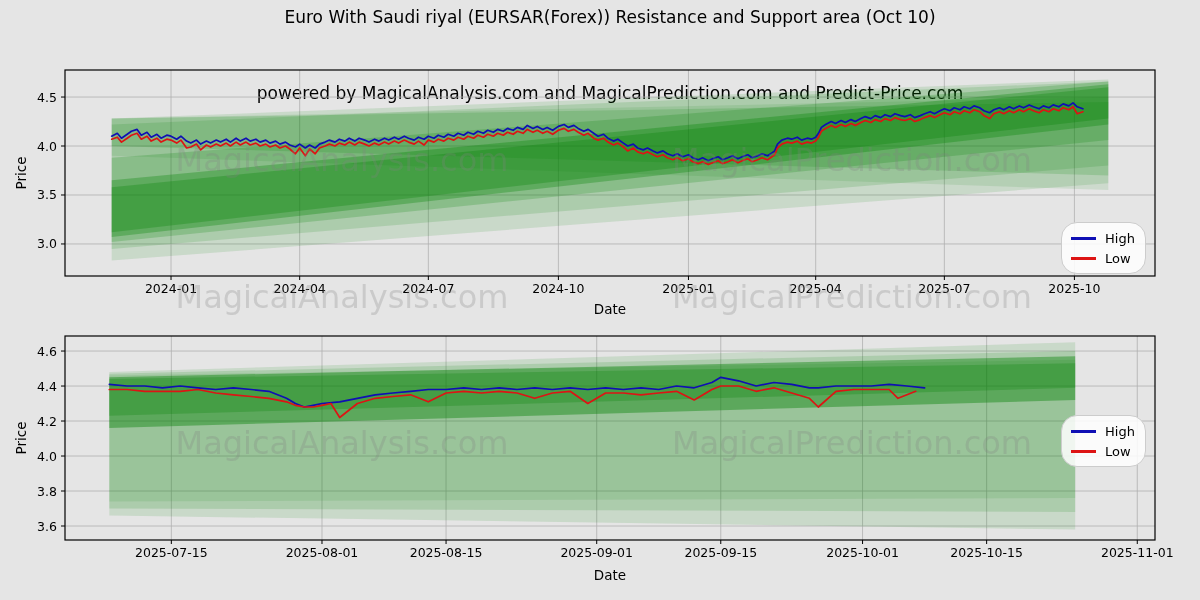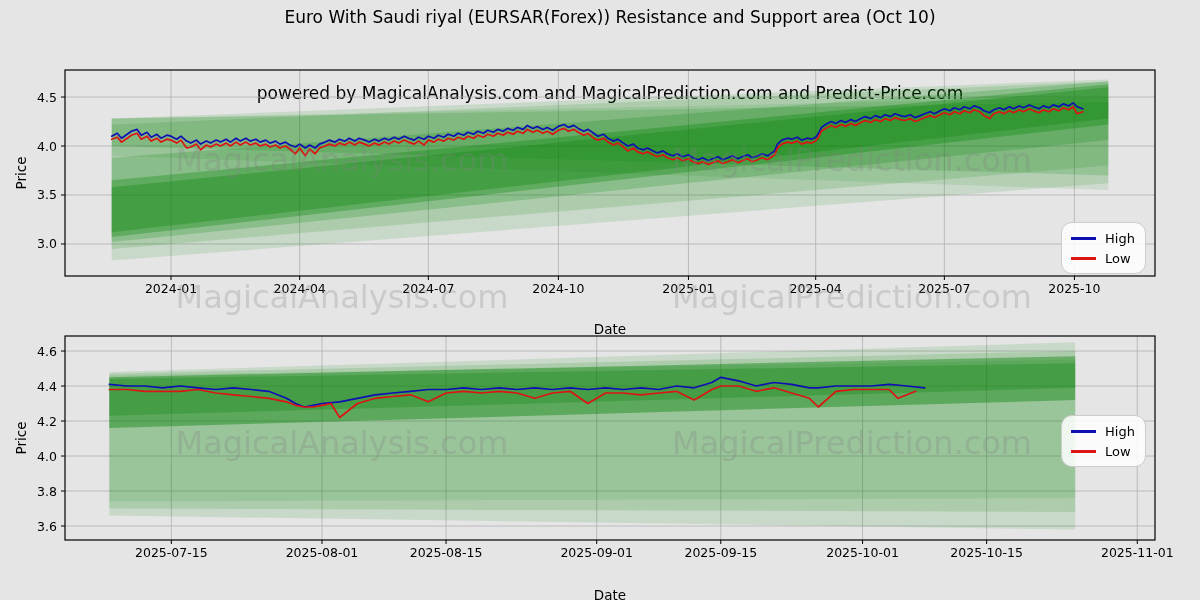--- a/index.html
+++ b/index.html
@@ -8,24 +8,24 @@
   .figtitle{position:absolute;left:20px;top:7px;width:1180px;text-align:center;
             font-size:17px;color:#000;white-space:nowrap;}
   .figsub{position:absolute;left:20px;top:43px;width:1180px;text-align:center;
           font-size:17px;color:#000;white-space:nowrap;margin-top:40px;}
   .plot{position:absolute;}
   #plot0{left:65px;top:70px;width:1090px;height:206px;}
   #plot1{left:65px;top:336px;width:1090px;height:204px;}
   .ylabel{position:absolute;font-size:13.5px;color:#000;transform:translate(-50%,-50%) rotate(-90deg);
           white-space:nowrap;}
   #ylabel0{left:21px;top:173px;} #ylabel1{left:21px;top:438px;}
-  .xlabel{position:absolute;left:65px;width:1090px;text-align:center;font-size:13.5px;color:#000;margin-top:20px;}
+  .xlabel{position:absolute;left:65px;width:1090px;text-align:center;font-size:13.5px;color:#000;}
   #xlabel0{top:301px;} #xlabel1{top:567px;}
   .tick{font-size:12.5px;fill:#000;font-family:"DejaVu Sans","Liberation Sans",sans-serif;}
-  .legend{position:absolute;border:1px solid #cccccc;border-radius:11px;background:rgba(255,255,255,0.85);
+  .legend{position:absolute;border:1px solid #cccccc;border-radius:16px;background:rgba(255,255,255,0.85);
           padding:5px 10px 5px 9px;font-size:13px;color:#000;}
   #legend0{left:1061px;top:222px;} #legend1{left:1061px;top:415px;}
   .legend-row{display:flex;align-items:center;gap:9px;height:20px;}
   .swatch{display:inline-block;width:25px;height:3px;}
   .wm{position:absolute;font-size:32px;color:rgba(128,128,128,0.27);white-space:nowrap;
       transform:translate(-50%,-50%);pointer-events:none;}
   .wm-l{left:342px;} .wm-r{left:852px;text-align:center;}
   .wm-row1{top:160px;} .wm-row2{top:297px;} .wm-row3{top:443px;}
 </style>
 </head>

